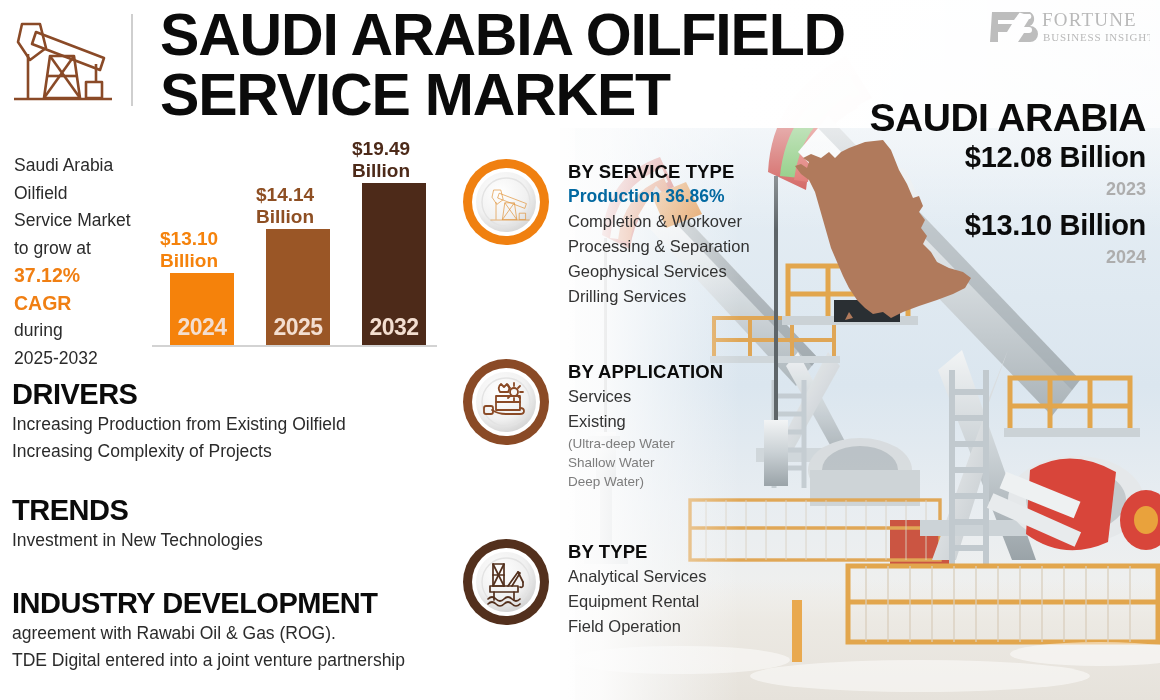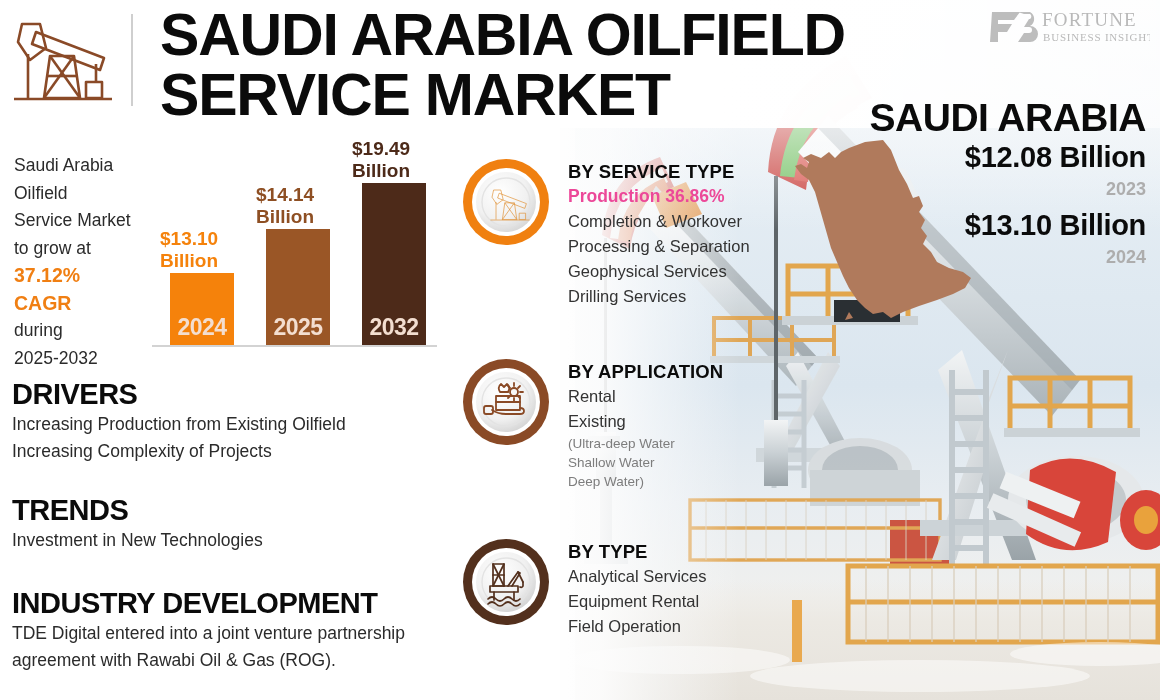--- a/index.html
+++ b/index.html
@@ -75,21 +75,21 @@
   
   .blk{position:absolute;left:12px;}
   .blk h2{margin:0;font-size:29px;font-weight:bold;color:#0b0b0b;letter-spacing:-.5px;line-height:34px;}
   .blk p{margin:0;font-size:17.5px;line-height:27px;color:#2b2b2b;}
 
   
   .cat{position:absolute;}
   .cat .ring{position:absolute;left:0;top:0;width:88px;height:88px;border-radius:50%;}
   .cat .txt{position:absolute;left:106px;top:2px;width:220px;}
   .cat .ttl{font-size:18.5px;font-weight:bold;color:#0b0b0b;line-height:24px;letter-spacing:.1px;}
-  .cat .hi{font-size:17.5px;font-weight:bold;color:#ec4899;line-height:25px;}
+  .cat .hi{font-size:17.5px;font-weight:bold;color:#0369a1;line-height:25px;}
   .cat .li{font-size:16.5px;color:#333;line-height:25px;}
   .cat .sub{font-size:13.5px;color:#7d7d7d;line-height:19px;}
 
   
   .saudi-title{
     position:absolute;right:14px;top:96px;width:420px;text-align:right;
     font-size:39px;font-weight:bold;color:#0b0b0b;letter-spacing:-.5px;line-height:44px;
   }
   .fig{position:absolute;right:14px;width:420px;text-align:right;}
   .fig .amt{font-size:29px;font-weight:bold;color:#0b0b0b;line-height:34px;letter-spacing:-.3px;}
@@ -350,22 +350,22 @@
     <p>Increasing Complexity of Projects</p>
   </div>
 
   <div class="blk" style="top:493px;">
     <h2>TRENDS</h2>
     <p>Investment in New Technologies</p>
   </div>
 
   <div class="blk" style="top:586px;">
     <h2>INDUSTRY DEVELOPMENT</h2>
+    <p>agreement with Rawabi Oil &amp; Gas (ROG).</p>
     <p>TDE Digital entered into a joint venture partnership</p>
-    <p>agreement with Rawabi Oil &amp; Gas (ROG).</p>
   </div>
 
   <div class="cat" style="left:462px;top:158px;width:330px;">
     <svg class="ring" viewBox="0 0 88 88">
       <defs>
         <radialGradient id="dish1" cx="40%" cy="34%" r="72%">
           <stop offset="0" stop-color="#ffffff"></stop>
             <stop offset="0.62" stop-color="#f1f1f1"></stop>
             <stop offset="1" stop-color="#d4d4d4"></stop>
         </radialGradient>
@@ -413,21 +413,21 @@
         <circle cx="52" cy="34" r="4"></circle>
         <path d="M52,28 v-3 M52,40 v3 M46,34 h-3 M58,34 h3 M48,30 l-2,-2 M56,38 l2,2 M56,30 l2,-2 M48,38 l-2,2"></path>
         <rect x="34" y="38" width="24" height="14"></rect>
         <line x1="34" y1="44" x2="58" y2="44"></line>
         <path d="M30,52 q6,4 14,4 h14 q4,0 4,-3 t-4,-3"></path>
         <rect x="22" y="48" width="9" height="8" rx="2"></rect>
       </g>
     </svg>
     <div class="txt">
       <div class="ttl">BY APPLICATION</div>
-      <div class="li">Rental</div>
+      <div class="li">Services</div>
       <div class="li">Existing</div>
       <div class="sub">(Ultra-deep Water</div>
       <div class="sub">Shallow Water</div>
       <div class="sub">Deep Water)</div>
     </div>
   </div>
 
   <div class="cat" style="left:462px;top:538px;width:330px;">
     <svg class="ring" viewBox="0 0 88 88">
       <defs>

